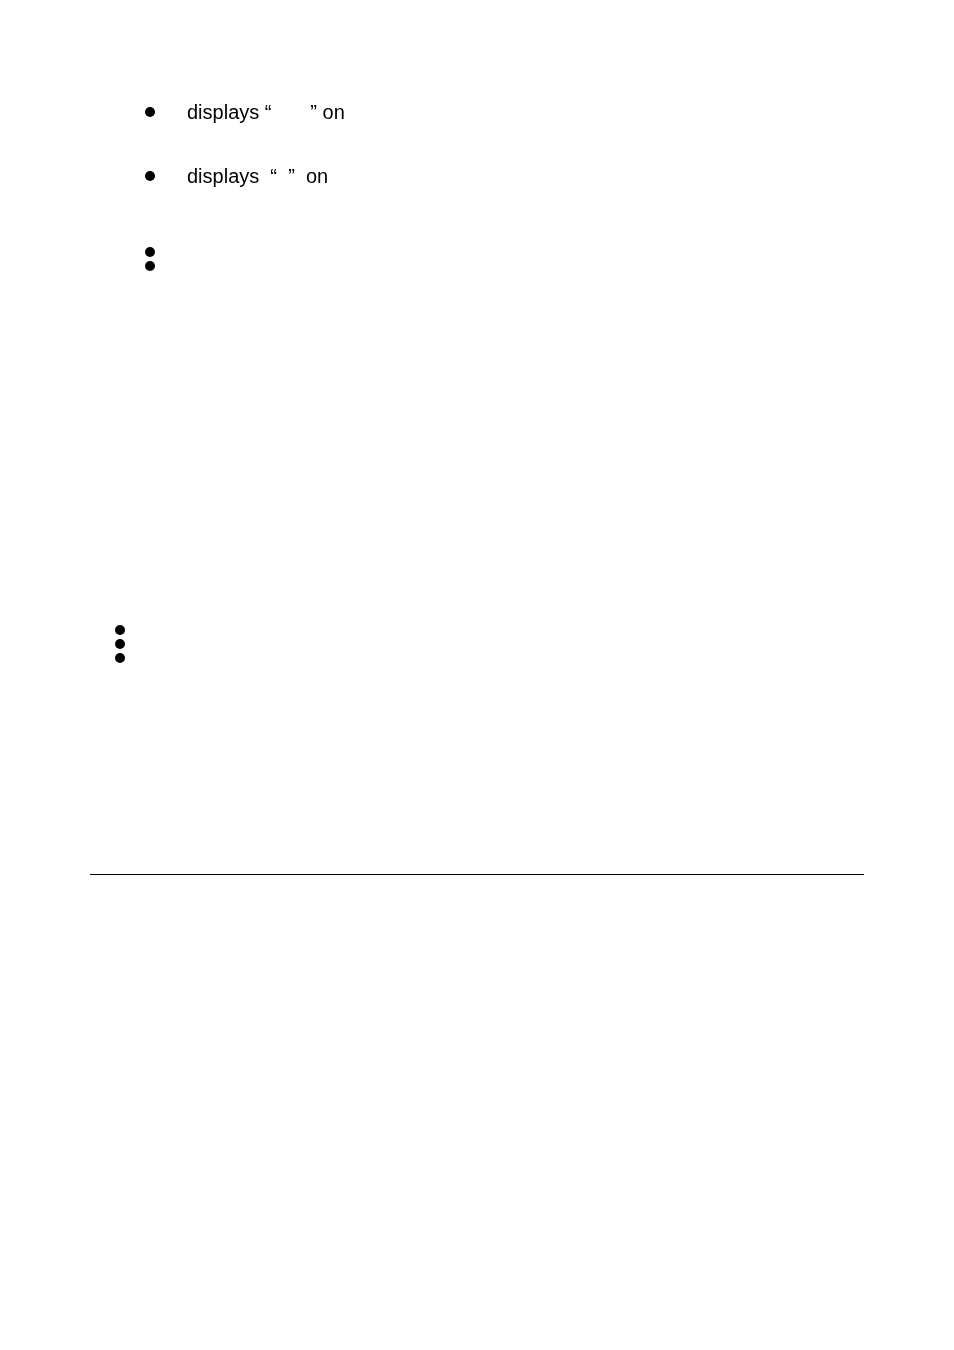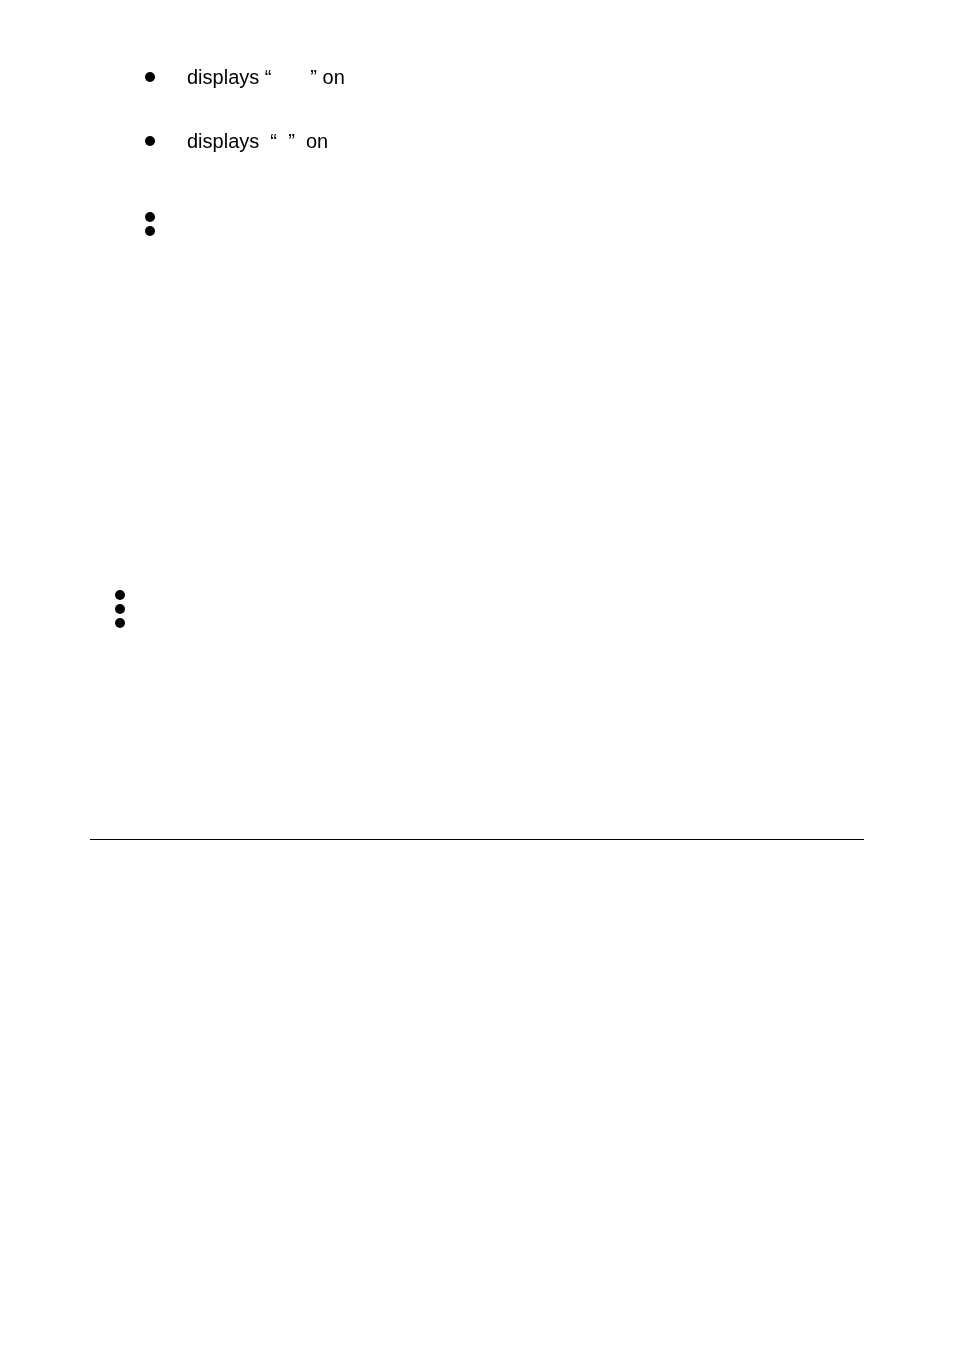--- a/index.html
+++ b/index.html
@@ -9,21 +9,21 @@
     width: 954px;
     height: 1350px;
     font-family: Arial, Helvetica, sans-serif;
     color: #000000;
   }
   .page {
     position: relative;
     width: 954px;
     height: 1350px;
     box-sizing: border-box;
-    padding: 64px 90px 80px 90px;
+    padding: 99px 90px 80px 90px;
   }
   .bullet-list {
     list-style: none;
     margin: 0;
     padding: 0;
   }
   .bullet-list.indent-1 {
     padding-left: 55px;
   }
   .bullet-list.indent-0 {

